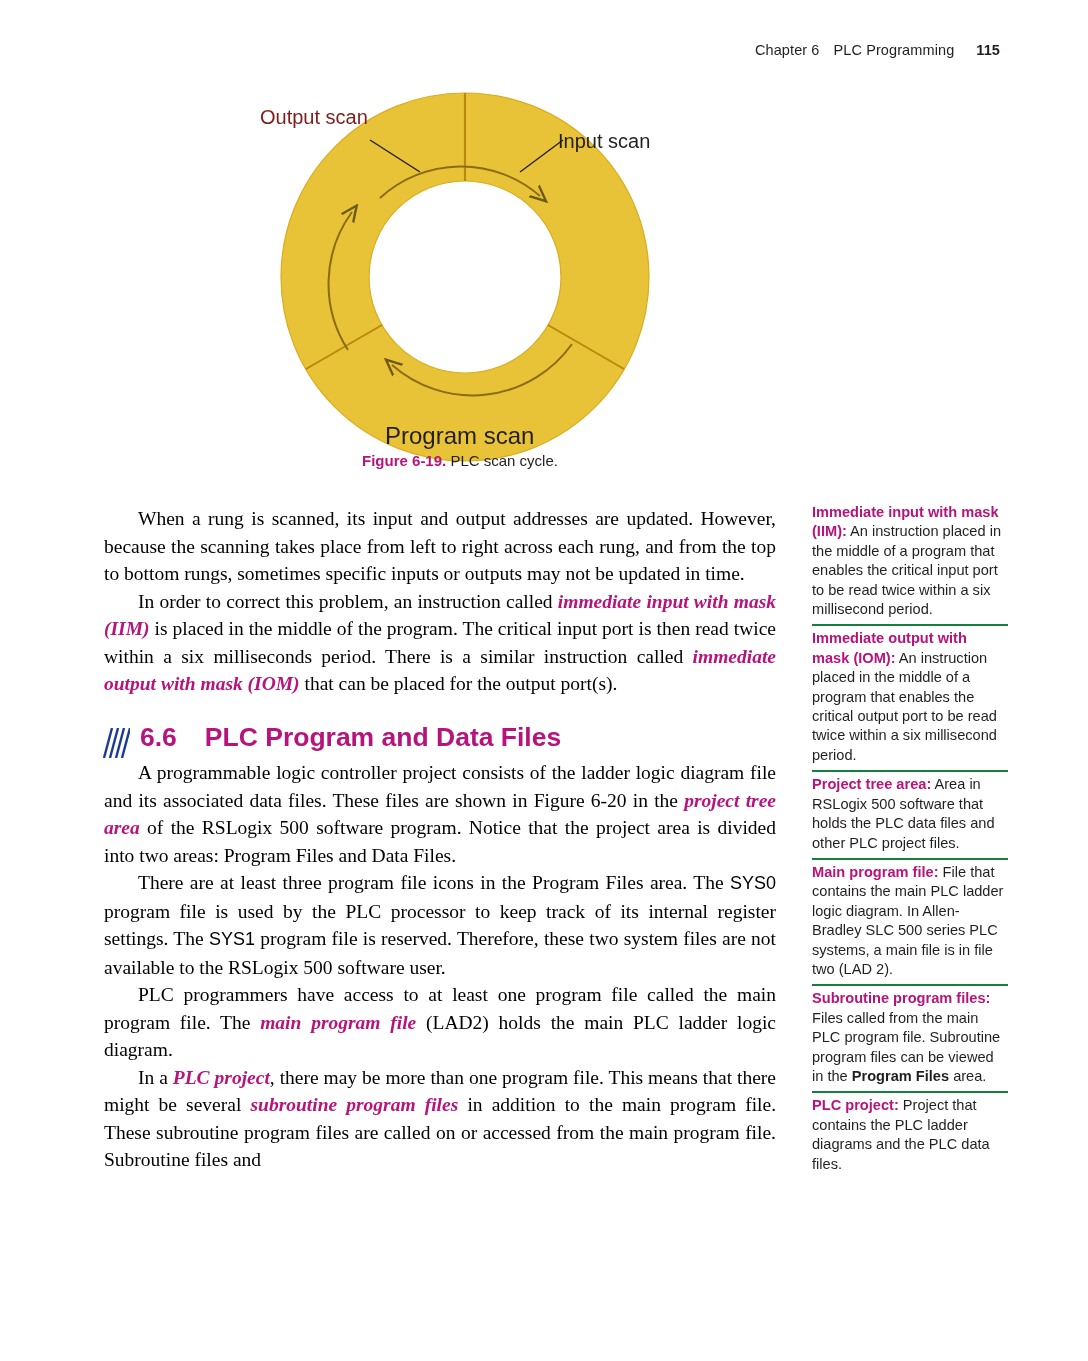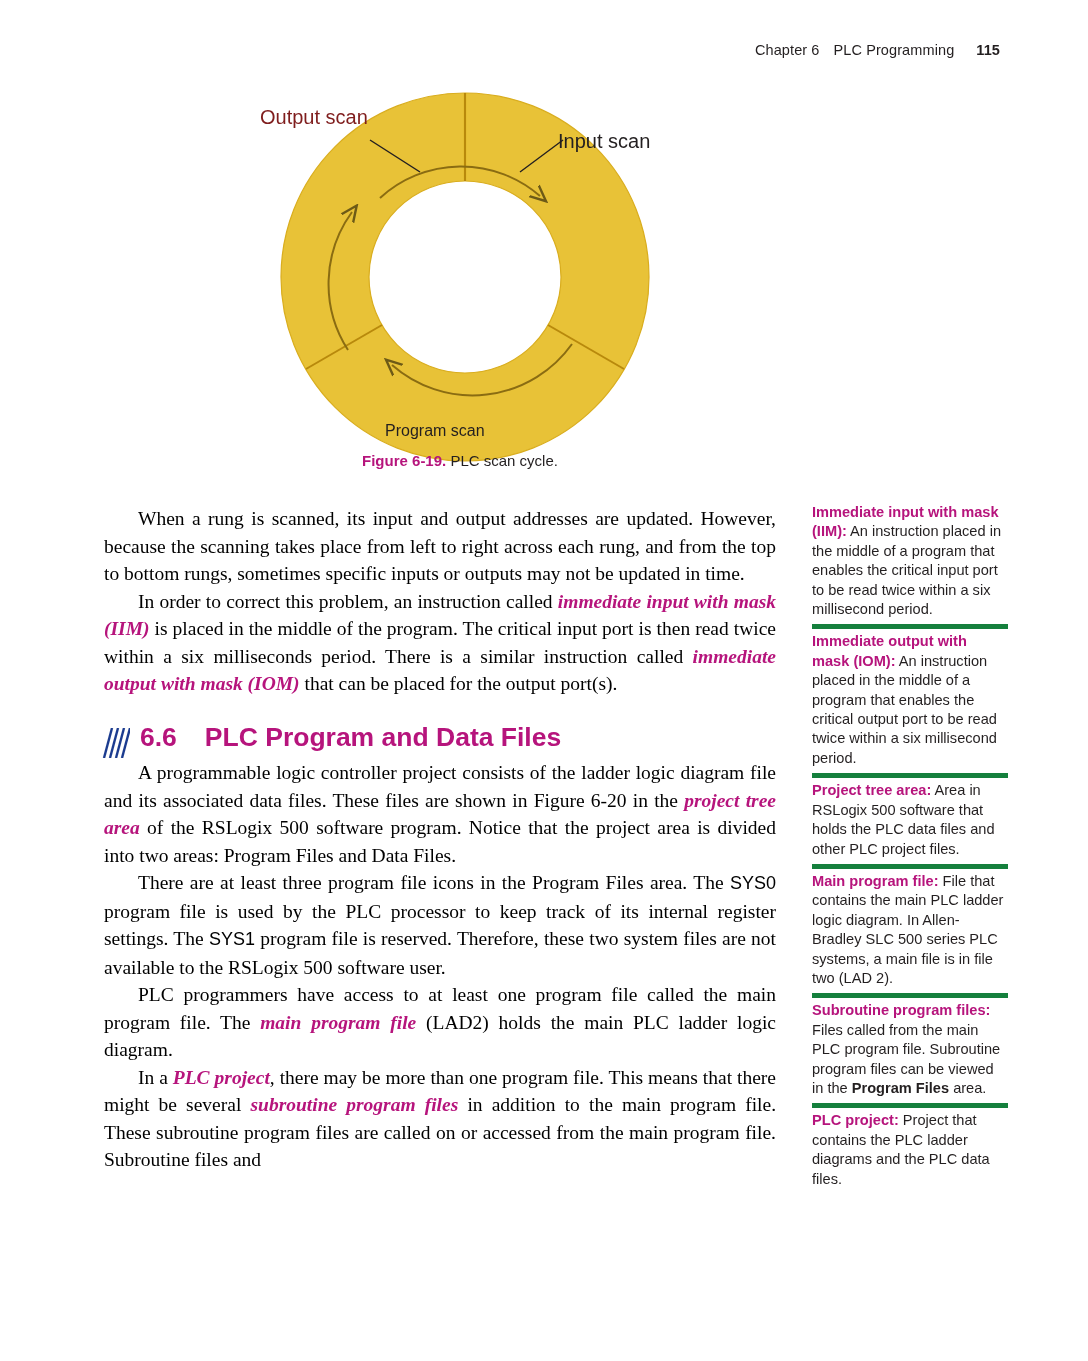--- a/index.html
+++ b/index.html
@@ -101,21 +101,21 @@
     position: absolute;
     left: 812px;
     top: 500px;
     width: 196px;
     font-family: "Liberation Sans", sans-serif;
     font-size: 14.6px;
     line-height: 19.4px;
     color: #231f20;
   }
   .side-entry { padding: 3px 0 5px 0; }
-  .side-entry + .side-entry { border-top: 5px solid #15803d; }
+  .side-entry + .side-entry { border-top: 2px solid #15803d; }
   .sidebar .term {
     color: #b6147c;
     font-weight: bold;
   }
   .sidebar .defn { color: #231f20; }
   .sidebar .defn b { font-weight: bold; }
 </style>
 </head>
 <body>
 
@@ -148,21 +148,21 @@
 
     <path d="M 260 106 A 120 120 0 0 1 420 104" fill="none" stroke="#8a6c12" stroke-width="2" marker-end="url(#arrhead)"></path>
     <path d="M 452 252 A 122 122 0 0 1 272 273" fill="none" stroke="#8a6c12" stroke-width="2" marker-end="url(#arrhead)"></path>
     <path d="M 228 258 A 122 122 0 0 1 232 120" fill="none" stroke="#8a6c12" stroke-width="2" marker-end="url(#arrhead)"></path>
 
     <line x1="250" y1="48" x2="300" y2="80" stroke="#231f20" stroke-width="1.4"></line>
     <line x1="443" y1="48" x2="400" y2="80" stroke="#231f20" stroke-width="1.4"></line>
   </svg>
   <div style="position:absolute; left:140px; top:14px; font-family:'Liberation Sans',sans-serif; font-size:20px; color:#7f1d1d;">Output scan</div>
   <div style="position:absolute; left:438px; top:38px; font-family:'Liberation Sans',sans-serif; font-size:20px; color:#231f20;">Input scan</div>
-  <div style="position:absolute; left:265px; top:330px; font-family:'Liberation Sans',sans-serif; font-size:16px; color:#231f20;">Program scan</div>
+  <div style="position:absolute; left:265px; top:330px; font-family:'Liberation Sans',sans-serif; font-size:24px; color:#231f20;">Program scan</div>
 </div>
 
 <div class="figcap">
   <span class="lbl">Figure 6-19.</span>
   <span>PLC scan cycle.</span>
 </div>
 
 <div class="maincol">
 
   <p>When a rung is scanned, its input and output addresses are updated. However, because the scanning takes place from left to right across each rung, and from the top to bottom rungs, sometimes specific inputs or outputs may not be updated in time.</p>

